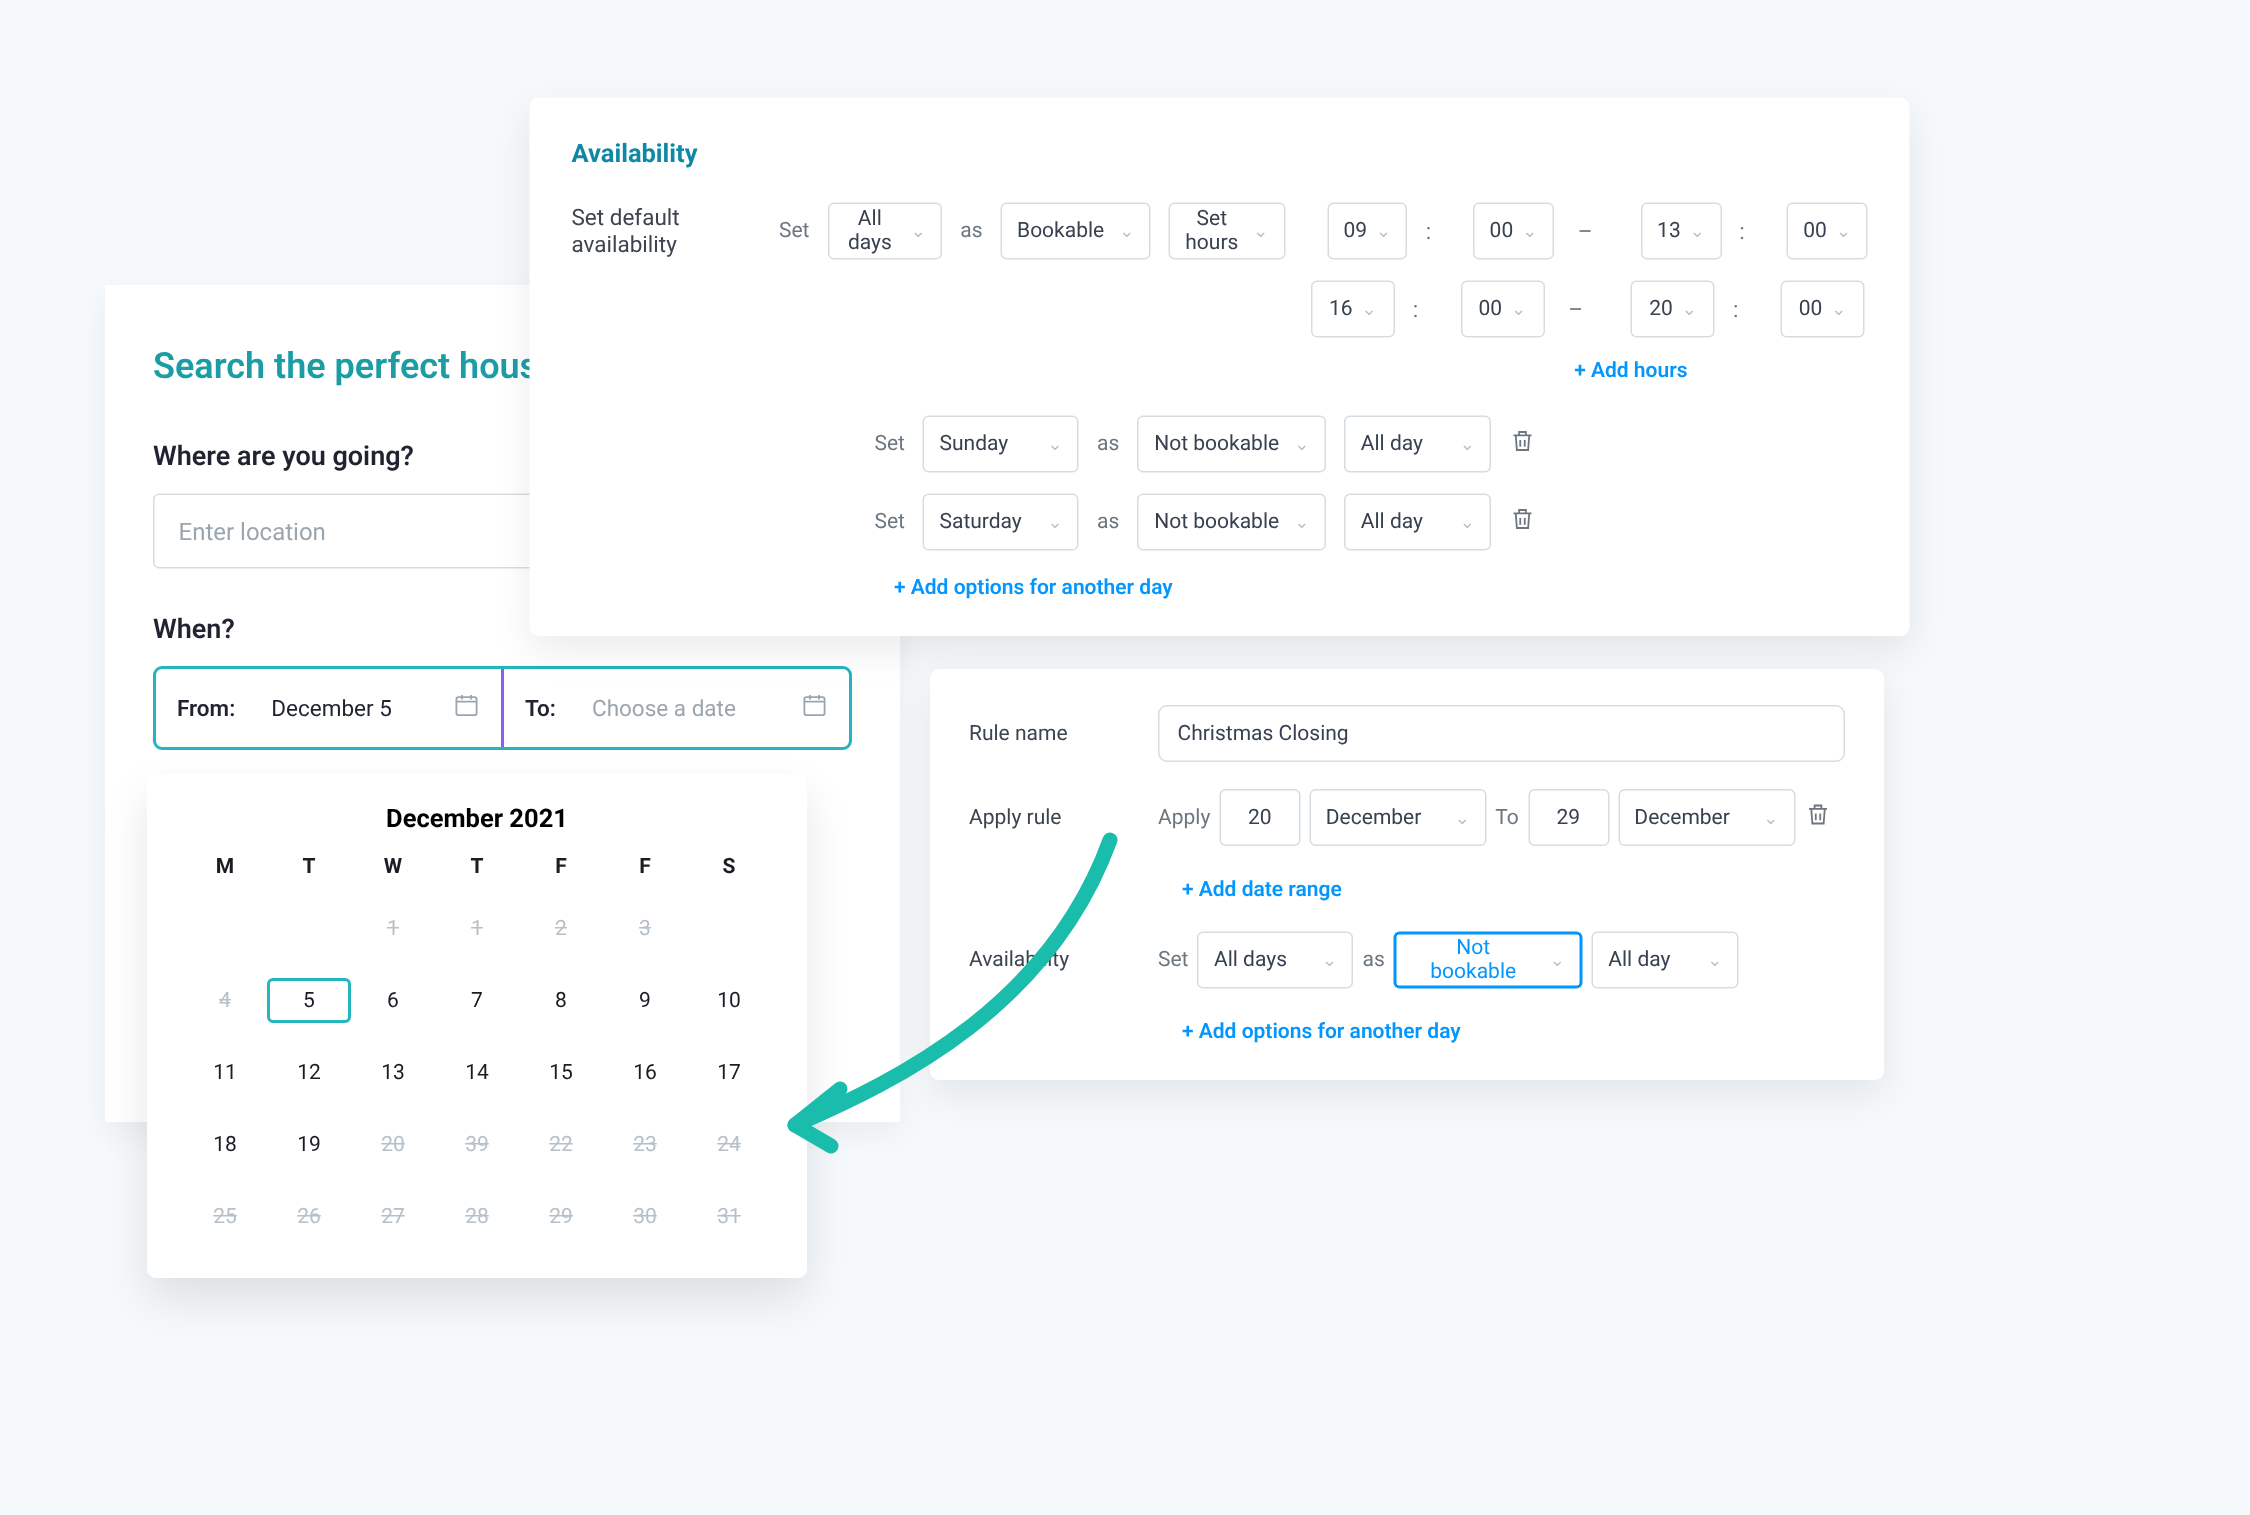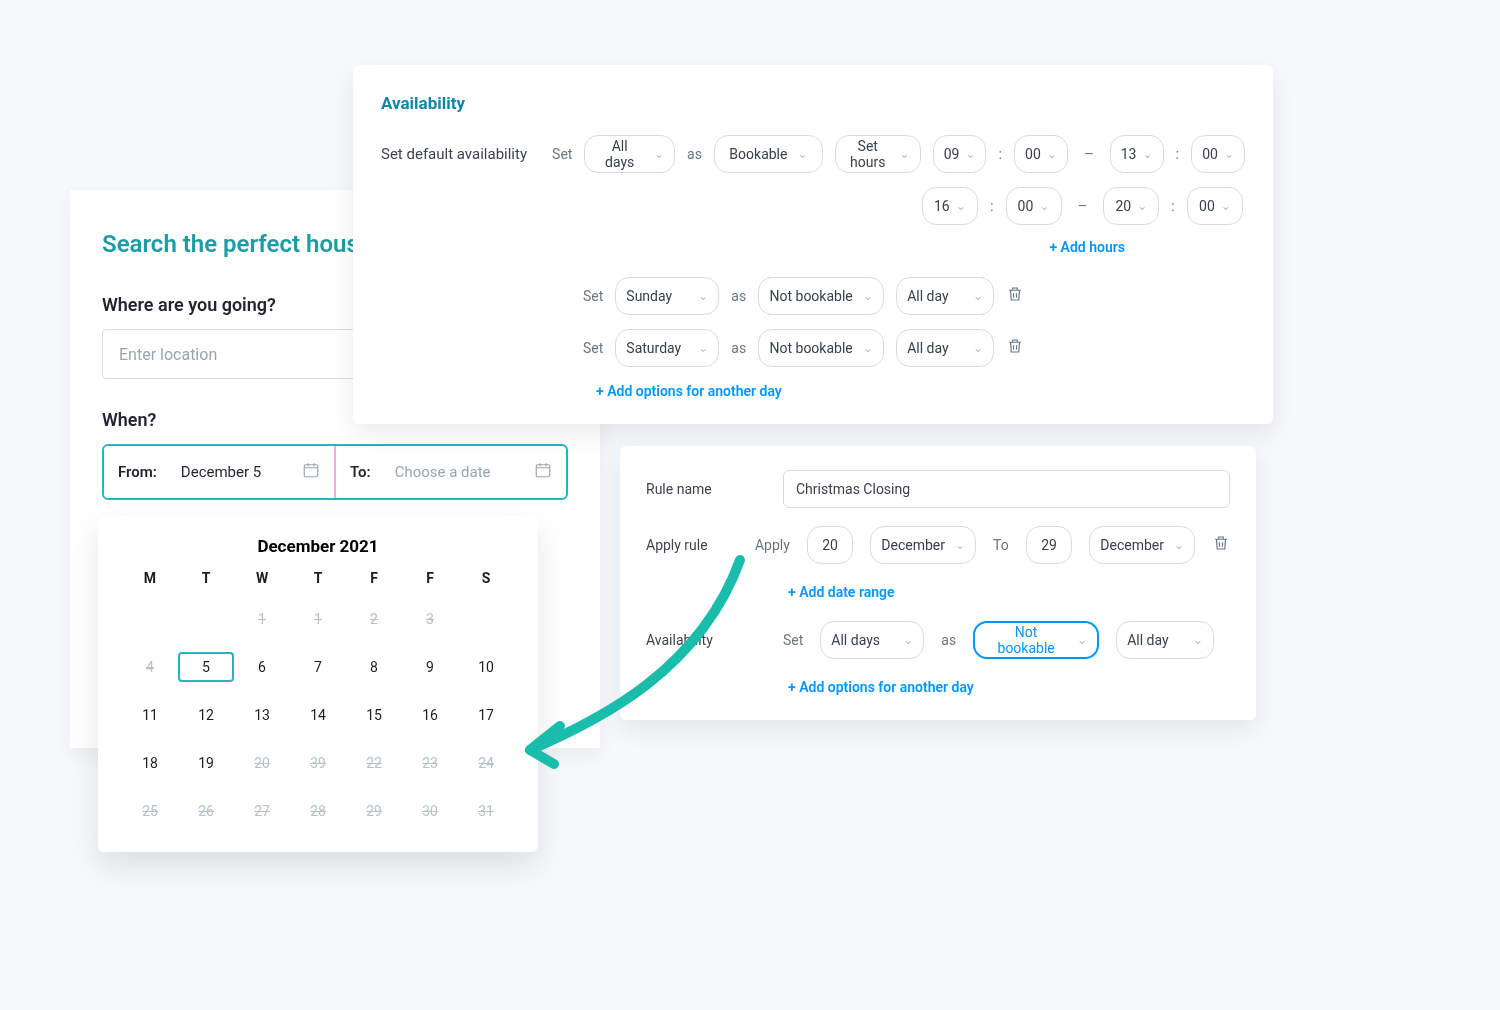--- a/index.html
+++ b/index.html
@@ -19,21 +19,21 @@
   .loc-input {
     width: 100%; height: 50px; border: 1px solid #d6dde2; border-radius: 4px;
     padding: 0 16px; font-size: 16px; color: #14532d; margin-bottom: 30px;
   }
   .loc-input::placeholder { color: #9aa5ae; }
   .date-row {
     display: flex; width: 100%; height: 56px;
     border: 2px solid #24b5bf; border-radius: 6px; overflow: hidden;
   }
   .date-cell { flex: 1; display: flex; align-items: center; padding: 0 14px; gap: 24px; position: relative; }
-  .date-cell + .date-cell { border-left: 2px solid #f9a8d4; }
+  .date-cell + .date-cell { border-left: 2px solid #8b5cf6; }
   .date-key { color: #1f2430; font-size: 15px; font-weight: 600; }
   .date-val { color: #1f2430; font-size: 15px; }
   .date-ph  { color: #9aa5ae; font-size: 15px; }
   .cal-ico  { position: absolute; right: 14px; color: #9aa5ae; }
 
   
   .cal-pop {
     position: absolute; left: 98px; top: 516px;
     width: 440px; background: #fff; border-radius: 6px;
     box-shadow: 0 14px 30px rgba(0,0,0,0.10);
@@ -52,42 +52,42 @@
     width: 920px; background: #fff; border-radius: 6px;
     box-shadow: 0 10px 26px rgba(0,0,0,0.08);
     padding: 28px 28px 24px 28px;
   }
   .avail-title { color: #0f88a6; font-size: 17px; font-weight: 700; margin-bottom: 22px; }
   .av-row { display: flex; align-items: center; gap: 12px; margin-bottom: 14px; }
   .av-label { width: 190px; font-size: 15px; color: #3c4450; }
   .muted { font-size: 14px; color: #6b7680; }
   .sel-btn {
     display: inline-flex; align-items: center; justify-content: space-between;
-    height: 38px; padding: 0 10px; border: 1px solid #d6dde2; border-radius: 14px;
+    height: 38px; padding: 0 10px; border: 1px solid #d6dde2; border-radius: 4px;
     background: #fff; font-size: 14px; color: #374150; cursor: pointer; gap: 10px;
   }
   .sel-btn .chev { color: #b6c0c9; font-size: 12px; }
   .w-day { width: 104px; }
   .w-book { width: 126px; justify-content: center; }
   .w-hours { width: 98px; }
-  .w-num { width: 56px; justify-content: center; gap:6px; }
+  .w-num { width: 56px; justify-content: center; gap:6px;margin-left:16px; }
   .colon { color:#6b7680; font-size:15px; }
   .dash  { color:#6b7680; font-size:15px; padding:0 4px; }
   .trash { color:#6b7680; cursor:pointer; }
   .link { color:#0496ff; font-size:14px; font-weight:600; cursor:pointer; }
   .indent { margin-left: 215px; }
 
   
   .rule-card {
     position: absolute; left: 620px; top: 446px;
     width: 636px; background:#fff; border-radius:6px;
     box-shadow: 0 10px 26px rgba(0,0,0,0.08);
     padding: 24px 26px;
   }
-  .rc-row { display:flex; align-items:center; gap:17px; margin-bottom: 18px; }
+  .rc-row { display:flex; align-items:center; gap:6px; margin-bottom: 18px; }
   .rc-label { width:120px; font-size:14px; color:#3c4450; }
   .txt-input { flex:1; height:38px; border:1px solid #d6dde2; border-radius:6px; padding:0 12px; font-size:14px; color:#374150; }
   .w-month { width:118px; }
   .w-dnum  { width:54px; justify-content:center; }
   .sel-btn.hl { border:2px solid #0496ff; color:#0496ff; }
   .rc-link-indent { margin-left: 142px; }
 
   
   .arrow { position:absolute; left:500px; top:550px; pointer-events:none; }
 

